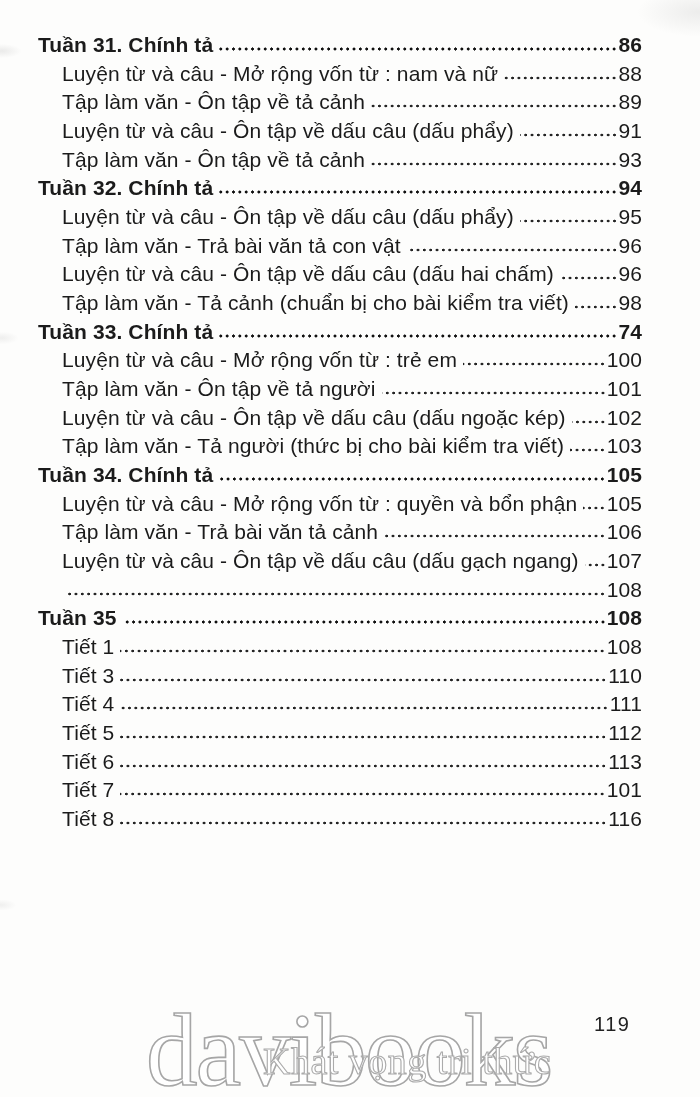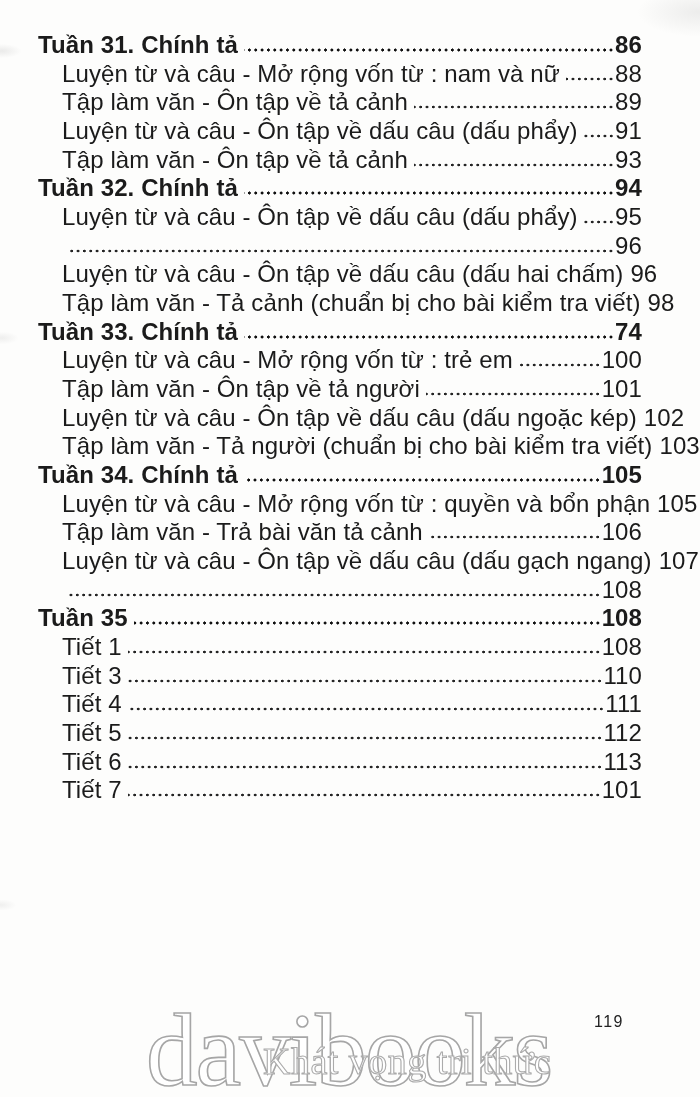--- a/index.html
+++ b/index.html
@@ -22,21 +22,21 @@
   .toc {
     position: absolute;
     left: 38px;
     top: 31px;
     width: 604px;
   }
   .row {
     display: flex;
     align-items: baseline;
     height: 28.68px;
-    font-size: 24px;
+    font-size: 21px;
     line-height: 28.68px;
     letter-spacing: 0.1px;
     white-space: nowrap;
   }
   .row.header { font-weight: bold; }
   .row.sub { padding-left: 24px; text-align: right; }
   .label { flex: 0 0 auto; }
   .leader {
     flex: 1 1 auto;
     height: 6px;
@@ -73,21 +73,21 @@
     line-height: 1.1;
     letter-spacing: 0.5px;
     color: #ffffff;
     -webkit-text-stroke: 1.1px #ababab;
     white-space: nowrap;
   }
   .page-folio {
     position: absolute;
     left: 594px;
     top: 1013px;
-    font-size: 16px;
+    font-size: 20px;
     letter-spacing: 1.5px;
     color: #222222;
   }
 </style>
 </head>
 <body>
 
 <div class="toc" id="toc">
     <div class="row header">
       <span class="label">Tuần 31. Chính tả</span>
@@ -118,20 +118,21 @@
       <span class="label">Tuần 32. Chính tả</span>
       <span class="leader"></span>
       <span class="page-num">94</span>
     </div>
     <div class="row sub">
       <span class="label">Luyện từ và câu - Ôn tập về dấu câu (dấu phẩy)</span>
       <span class="leader"></span>
       <span class="page-num">95</span>
     </div>
     <div class="row sub">
+      <span class="label">Tập làm văn - Trả bài văn tả con vật</span>
       <span class="leader"></span>
       <span class="page-num">96</span>
     </div>
     <div class="row sub">
       <span class="label">Luyện từ và câu - Ôn tập về dấu câu (dấu hai chấm)</span>
       <span class="leader"></span>
       <span class="page-num">96</span>
     </div>
     <div class="row sub">
       <span class="label">Tập làm văn - Tả cảnh (chuẩn bị cho bài kiểm tra viết)</span>
@@ -152,21 +153,21 @@
       <span class="label">Tập làm văn - Ôn tập về tả người</span>
       <span class="leader"></span>
       <span class="page-num">101</span>
     </div>
     <div class="row sub">
       <span class="label">Luyện từ và câu - Ôn tập về dấu câu (dấu ngoặc kép)</span>
       <span class="leader"></span>
       <span class="page-num">102</span>
     </div>
     <div class="row sub">
-      <span class="label">Tập làm văn - Tả người (chuẩn bị cho bài kiểm tra viết)</span>
+      <span class="label">Tập làm văn - Tả người (thức bị cho bài kiểm tra viết)</span>
       <span class="leader"></span>
       <span class="page-num">103</span>
     </div>
     <div class="row header">
       <span class="label">Tuần 34. Chính tả</span>
       <span class="leader"></span>
       <span class="page-num">105</span>
     </div>
     <div class="row sub">
       <span class="label">Luyện từ và câu - Mở rộng vốn từ : quyền và bổn phận</span>
@@ -214,18 +215,23 @@
     </div>
     <div class="row sub">
       <span class="label">Tiết 6</span>
       <span class="leader"></span>
       <span class="page-num">113</span>
     </div>
     <div class="row sub">
       <span class="label">Tiết 7</span>
       <span class="leader"></span>
       <span class="page-num">101</span>
+    </div>
+    <div class="row sub">
+      <span class="label">Tiết 8</span>
+      <span class="leader"></span>
+      <span class="page-num">116</span>
     </div>
   </div>
 
 <div class="wm-brand">davibooks</div>
 <div class="wm-tagline">Khát vọng tri thức</div>
 <div class="page-folio">119</div>
 
 </body></html>

